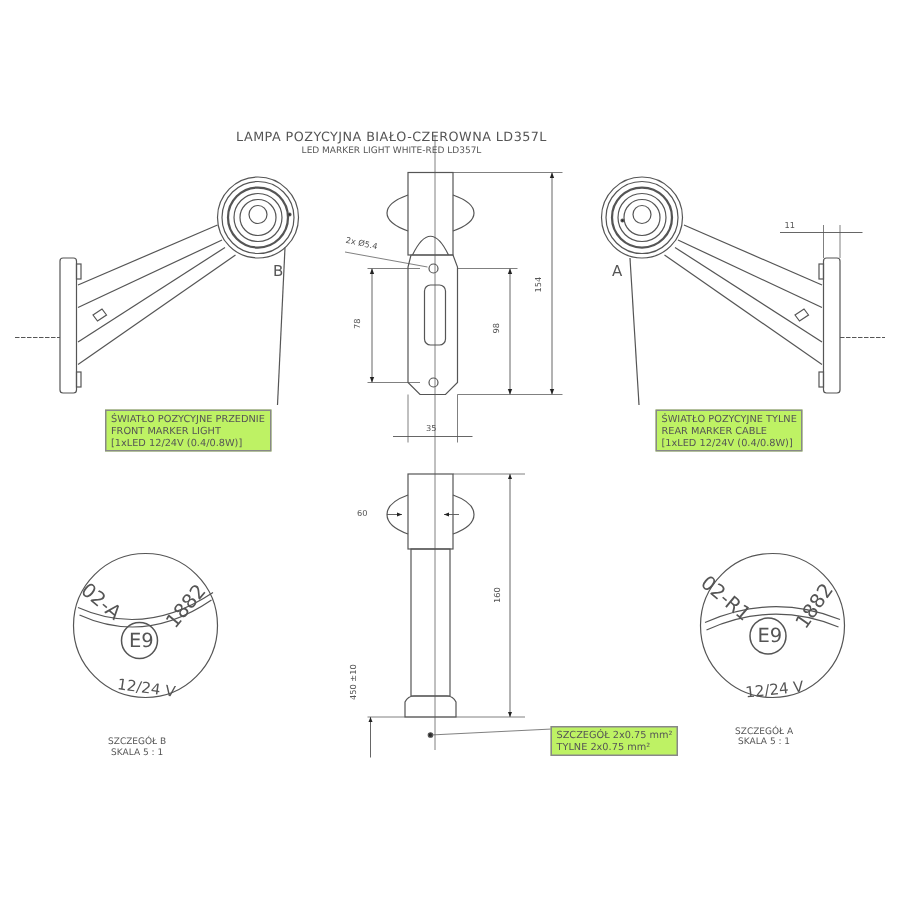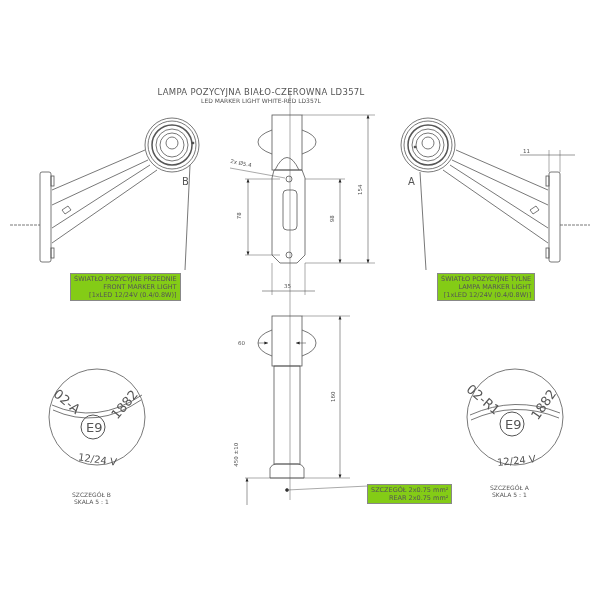--- a/index.html
+++ b/index.html
@@ -1,20 +1,20 @@
 <!DOCTYPE html>
 <html><head>
 <meta charset="utf-8">
 <style>
   html,body{margin:0;padding:0;background:#ffffff;}
   body{width:600px;height:600px;position:relative;overflow:hidden;font-family:"DejaVu Sans",sans-serif;color:#444;}
   svg{position:absolute;left:0;top:0;}
   .t{position:absolute;white-space:nowrap;color:#555;line-height:1;}
   .title{left:0;width:522px;text-align:center;}
-  .box{position:absolute;border:1px solid #888;background:#84cc16;text-align:right;font-size:6.5px;line-height:8px;color:#555;padding:1px 3px;}
+  .box{position:absolute;border:1px solid #888;background:#bef264;text-align:left;font-size:6.5px;line-height:8px;color:#555;padding:1px 3px;}
   .lbl{font-size:10px;color:#555;}
   .dim{font-size:5.5px;color:#555;}
   .cap{font-size:6px;text-align:center;line-height:7px;}
 </style>
 </head>
 <body>
 
 <svg width="600" height="600" viewBox="0 0 600 600">
   <defs>
     <marker id="ar" viewBox="0 0 10 10" refX="10" refY="5" markerWidth="6" markerHeight="6" orient="auto-start-reverse">
@@ -151,26 +151,26 @@
 <div class="t dim" style="left:328px;top:394px;transform:rotate(-90deg);">160</div>
 <div class="t dim" style="left:225px;top:452px;transform:rotate(-90deg);">450 ±10</div>
 
 <div class="box" style="left:70px;top:273px;">
   <div>ŚWIATŁO POZYCYJNE PRZEDNIE</div>
   <div>FRONT MARKER LIGHT</div>
   <div>[1xLED 12/24V (0.4/0.8W)]</div>
 </div>
 <div class="box" style="left:437px;top:273px;">
   <div>ŚWIATŁO POZYCYJNE TYLNE</div>
-  <div>LAMPA MARKER LIGHT</div>
+  <div>REAR MARKER CABLE</div>
   <div>[1xLED 12/24V (0.4/0.8W)]</div>
 </div>
 <div class="box" style="left:367px;top:484px;">
   <div>SZCZEGÓŁ 2x0.75 mm²</div>
-  <div>REAR 2x0.75 mm²</div>
+  <div>TYLNE 2x0.75 mm²</div>
 </div>
 
 <div class="t" style="left:52px;top:395px;font-size:13px;transform:rotate(40deg);">02-A</div>
 <div class="t" style="left:86px;top:421px;font-size:13px;">E9</div>
 <div class="t" style="left:108px;top:398px;font-size:13px;transform:rotate(-50deg);">1882</div>
 <div class="t" style="left:78px;top:455px;font-size:10px;transform:rotate(8deg);">12/24 V</div>
 <div class="t cap" style="left:72px;top:491px;">
   <div>SZCZEGÓŁ B</div>
   <div>SKALA 5 : 1</div>
 </div>

